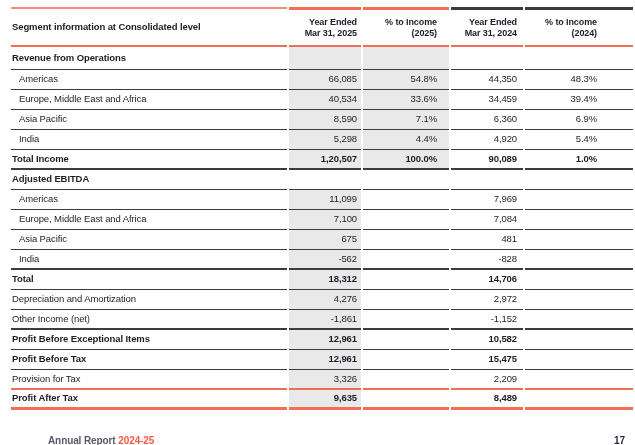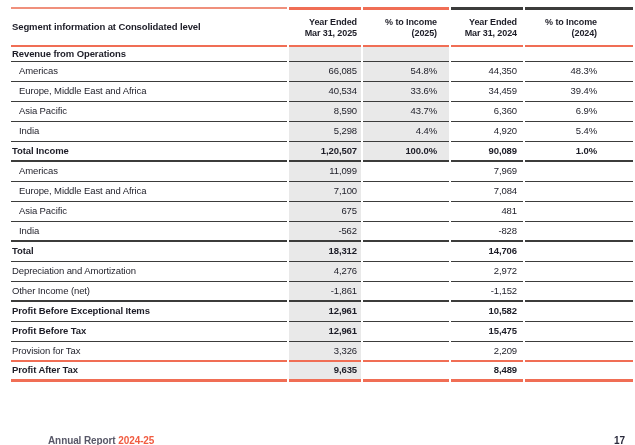--- a/index.html
+++ b/index.html
@@ -33,21 +33,21 @@
     text-align:left;font-size:9.5px;border-top:2px solid var(--salmon-pale);
     padding-left:1px;
   }
   thead th.g25{border-top:3px solid var(--salmon);}
   thead th.g24{border-top:3px solid var(--dark-line);}
   thead th.c2{padding-right:4px;}
   thead th.c3{padding-right:12px;}
   thead th.c4{padding-right:6px;}
   thead th.c5{padding-right:36px;}
   tbody td{height:20px;border-bottom:1px solid var(--dark-line);}
-  tbody tr.short td{height:15px;}
+  tbody tr.short td{height:23px;}
   tbody tr.bb2 td{border-bottom-width:2px;}
   tbody tr.bbs td{border-bottom:2px solid var(--salmon);}
   tbody tr.bbS td{border-bottom:3px solid var(--salmon);}
   tbody td.lbl{text-align:left;padding-left:1px;white-space:nowrap;}
   tbody tr.indent td.lbl{padding-left:8px;}
   tbody tr.bold td{font-weight:bold;}
   tbody td.num{text-align:right;white-space:nowrap;}
   tbody td.c2{padding-right:4px;}
   tbody td.c3{padding-right:12px;}
   tbody td.c4{padding-right:6px;}
@@ -114,37 +114,44 @@
         <tr class="indent">
           <td class="lbl">Europe, Middle East and Africa</td>
           <td class="num c2 sh">40,534</td>
           <td class="num c3 sh">33.6%</td>
           <td class="num c4">34,459</td>
           <td class="num c5">39.4%</td>
         </tr>
         <tr class="indent">
           <td class="lbl">Asia Pacific</td>
           <td class="num c2 sh">8,590</td>
-          <td class="num c3 sh">43.7%</td>
+          <td class="num c3 sh">7.1%</td>
           <td class="num c4">6,360</td>
           <td class="num c5">6.9%</td>
         </tr>
         <tr class="indent">
           <td class="lbl">India</td>
           <td class="num c2 sh">5,298</td>
           <td class="num c3 sh">4.4%</td>
           <td class="num c4">4,920</td>
           <td class="num c5">5.4%</td>
         </tr>
         <tr class="bold bb2">
           <td class="lbl">Total Income</td>
           <td class="num c2 sh">1,20,507</td>
           <td class="num c3 sh">100.0%</td>
           <td class="num c4">90,089</td>
           <td class="num c5">1.0%</td>
+        </tr>
+        <tr class="bold">
+          <td class="lbl">Adjusted EBITDA</td>
+          <td class="num c2"></td>
+          <td class="num c3"></td>
+          <td class="num c4"></td>
+          <td class="num c5"></td>
         </tr>
         <tr class="indent">
           <td class="lbl">Americas</td>
           <td class="num c2 sh">11,099</td>
           <td class="num c3"></td>
           <td class="num c4">7,969</td>
           <td class="num c5"></td>
         </tr>
         <tr class="indent">
           <td class="lbl">Europe, Middle East and Africa</td>

